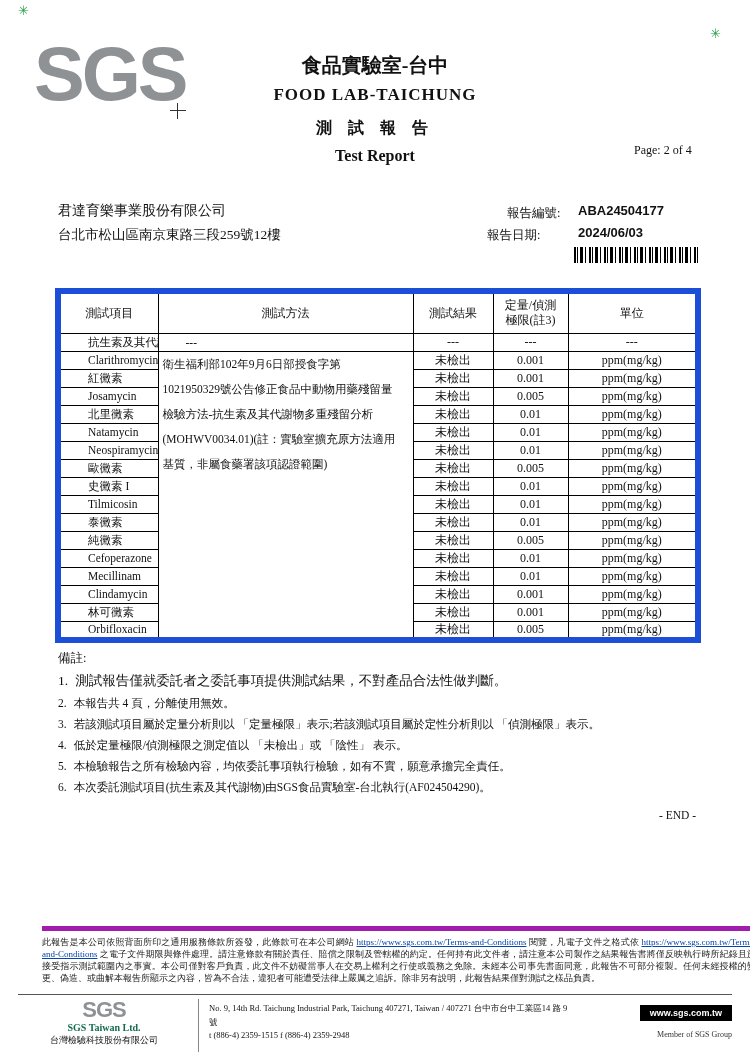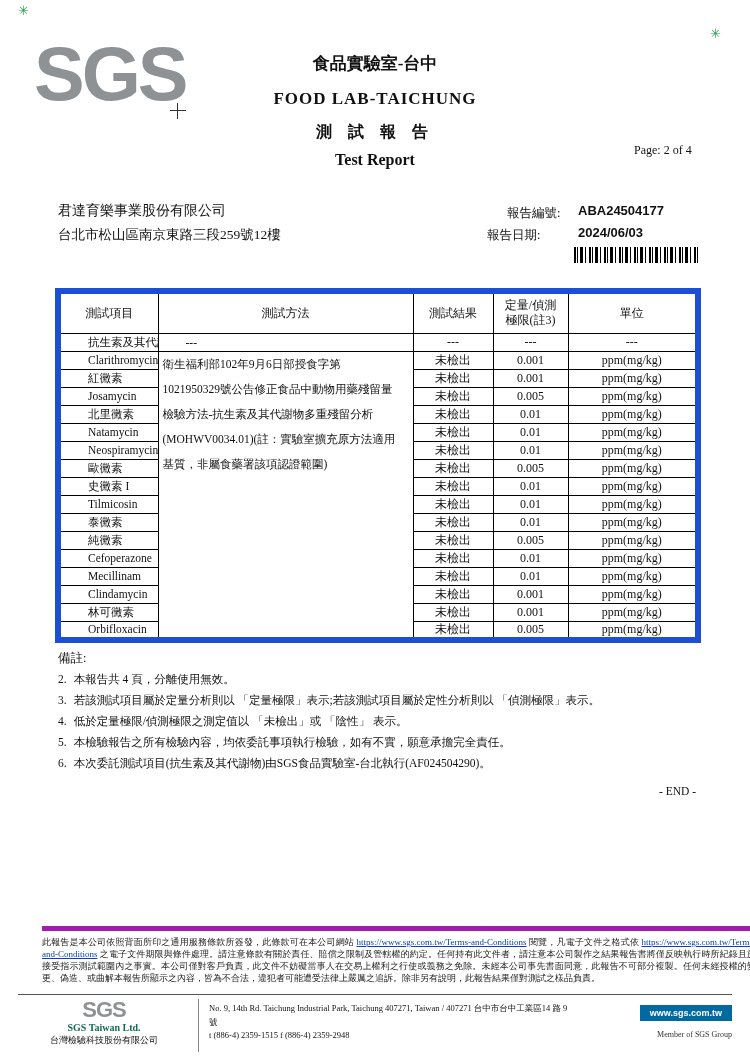--- a/index.html
+++ b/index.html
@@ -19,21 +19,21 @@
     position:absolute; left:34px; top:36px;
     font-family:"Liberation Sans","DejaVu Sans",sans-serif;
     font-weight:bold; font-size:76px; line-height:1; color:#8f9295; letter-spacing:-3px;
   }
   .logo-cross { position:absolute; left:170px; top:103px; width:16px; height:16px; }
   .logo-cross::before { content:""; position:absolute; left:7px; top:0; width:1px; height:16px; background:#333; }
   .logo-cross::after  { content:""; position:absolute; left:0; top:7px; width:16px; height:1px; background:#333; }
 
   
   .title-block { position:absolute; left:185px; width:380px; top:52px; text-align:center; }
-  .t1 { font-size:17px; font-weight:bold; margin-bottom:14px; }
+  .t1 { font-size:20px; font-weight:bold; margin-bottom:6px; }
   .t2 { font-size:17px; font-weight:bold; letter-spacing:1px; margin-bottom:13px; }
   .t3 { font-size:16px; font-weight:bold; letter-spacing:6px; margin-bottom:8px; }
   .t4 { font-size:16px; font-weight:bold; }
   .page-label { position:absolute; left:634px; top:143px; font-size:12px; }
 
   
   .client-name    { position:absolute; left:58px; top:202px; font-size:14px; }
   .client-address { position:absolute; left:58px; top:226px; font-size:13.5px; }
   .ri-label1 { position:absolute; left:507px; top:205px; font-size:12.5px; }
   .ri-label2 { position:absolute; left:487px; top:227px; font-size:12.5px; }
@@ -72,21 +72,21 @@
   .footer { position:absolute; left:18px; top:994px; width:714px; height:58px;
     border-top:1px solid #555; display:flex; padding-top:4px; }
   .f-left { width:172px; text-align:center; }
   .f-logo { font-family:"Liberation Sans","DejaVu Sans",sans-serif; font-weight:bold;
     font-size:22px; color:#8f9295; line-height:1; letter-spacing:-1px; }
   .f-company-en { font-size:10px; font-weight:bold; color:#136c4e; margin-top:1px; }
   .f-company-zh { font-size:9px; margin-top:1px; }
   .f-mid { flex:1; border-left:1px solid #888; margin-left:8px; padding-left:10px;
     font-size:8.5px; line-height:1.6; padding-top:3px; }
   .f-right { width:160px; text-align:right; padding-top:3px; }
-  .f-web { display:inline-block; background:#0369a1; color:#fff; font-size:9px; font-weight:bold;
+  .f-web { display:inline-block; background:#000000; color:#fff; font-size:9px; font-weight:bold;
     padding:3px 10px; font-family:"Liberation Sans","DejaVu Sans",sans-serif; }
   .f-member { font-size:8px; margin-top:9px; color:#333; }
 </style>
 </head>
 <body>
 
 <div class="page">
 
   <span class="stamp stamp-tl">✳</span>
   <span class="stamp stamp-tr">✳</span>
@@ -237,20 +237,23 @@
         <td class="item">Orbifloxacin</td>
         <td class="center">未檢出</td>
         <td class="center">0.005</td>
         <td class="center">ppm(mg/kg)</td>
       </tr>
     </tbody>
   </table>
 
   <div class="notes">
     <div class="notes-label">備註:</div>
+    <div class="note first">
+      <span class="num">1.</span><span>測試報告僅就委託者之委託事項提供測試結果，不對產品合法性做判斷。</span>
+    </div>
     <div class="note">
       <span class="num">2.</span><span>本報告共 4 頁，分離使用無效。</span>
     </div>
     <div class="note">
       <span class="num">3.</span><span>若該測試項目屬於定量分析則以 「定量極限」表示;若該測試項目屬於定性分析則以 「偵測極限」表示。</span>
     </div>
     <div class="note">
       <span class="num">4.</span><span>低於定量極限/偵測極限之測定值以 「未檢出」或 「陰性」 表示。</span>
     </div>
     <div class="note">

